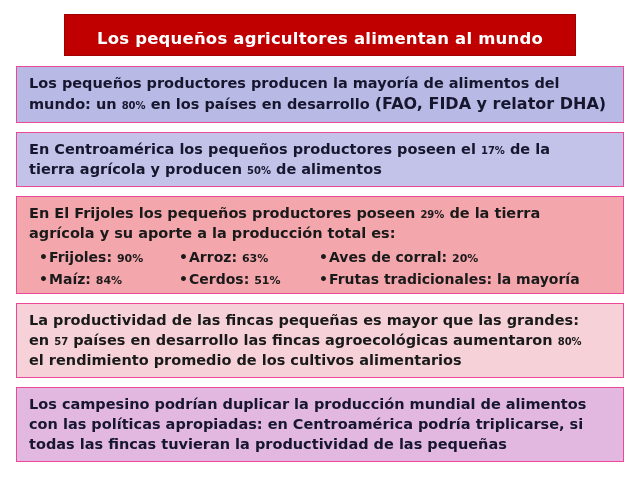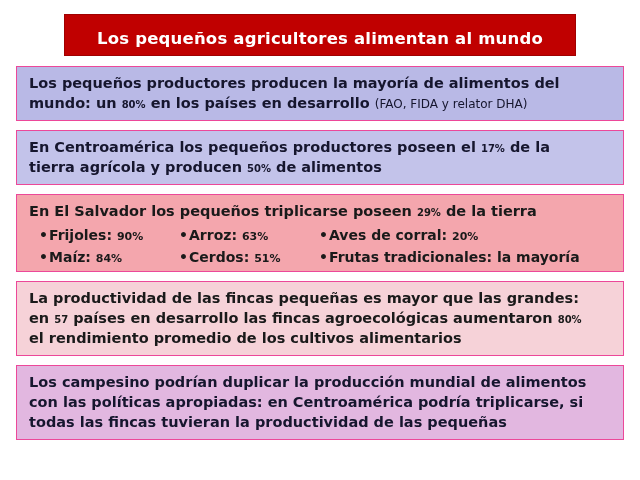--- a/index.html
+++ b/index.html
@@ -57,22 +57,22 @@
     line-height: 1.38;
   }
   .box.b3 .line, .box.b4 .line {
     color: #1a1a1a;
   }
   .small {
     font-size: 10px;
     font-weight: bold;
   }
   .smallcaps {
-    font-size: 12px;
-    font-weight: normal;
+    font-size: 16px;
+    font-weight: bold;
   }
 
   
   .cols {
     display: flex;
     margin-top: 5px;
     padding-left: 10px;
   }
   .col {
     display: flex;
@@ -121,21 +121,24 @@
     <div class="line">
       <span>En Centroamérica los pequeños productores poseen el </span><span class="small">17%</span><span> de la</span>
     </div>
     <div class="line">
       <span>tierra agrícola y producen </span><span class="small">50%</span><span> de alimentos</span>
     </div>
   </div>
 
   <div class="box b3">
     <div class="line">
-      <span>En El Salvador los pequeños triplicarse poseen </span><span class="small">29%</span><span> de la tierra</span>
+      <span>En El Frijoles los pequeños productores poseen </span><span class="small">29%</span><span> de la tierra</span>
+    </div>
+    <div class="line">
+      <span>agrícola y su aporte a la producción total es</span><span>:</span>
     </div>
 
     <div class="cols">
       <div class="col col-1">
         <div class="bullet">
           <span class="dot">•</span><span>Frijoles</span>: <span class="pct">90%</span>
         </div>
         <div class="bullet">
           <span class="dot">•</span><span>Maíz</span>: <span class="pct">84%</span>
         </div>

